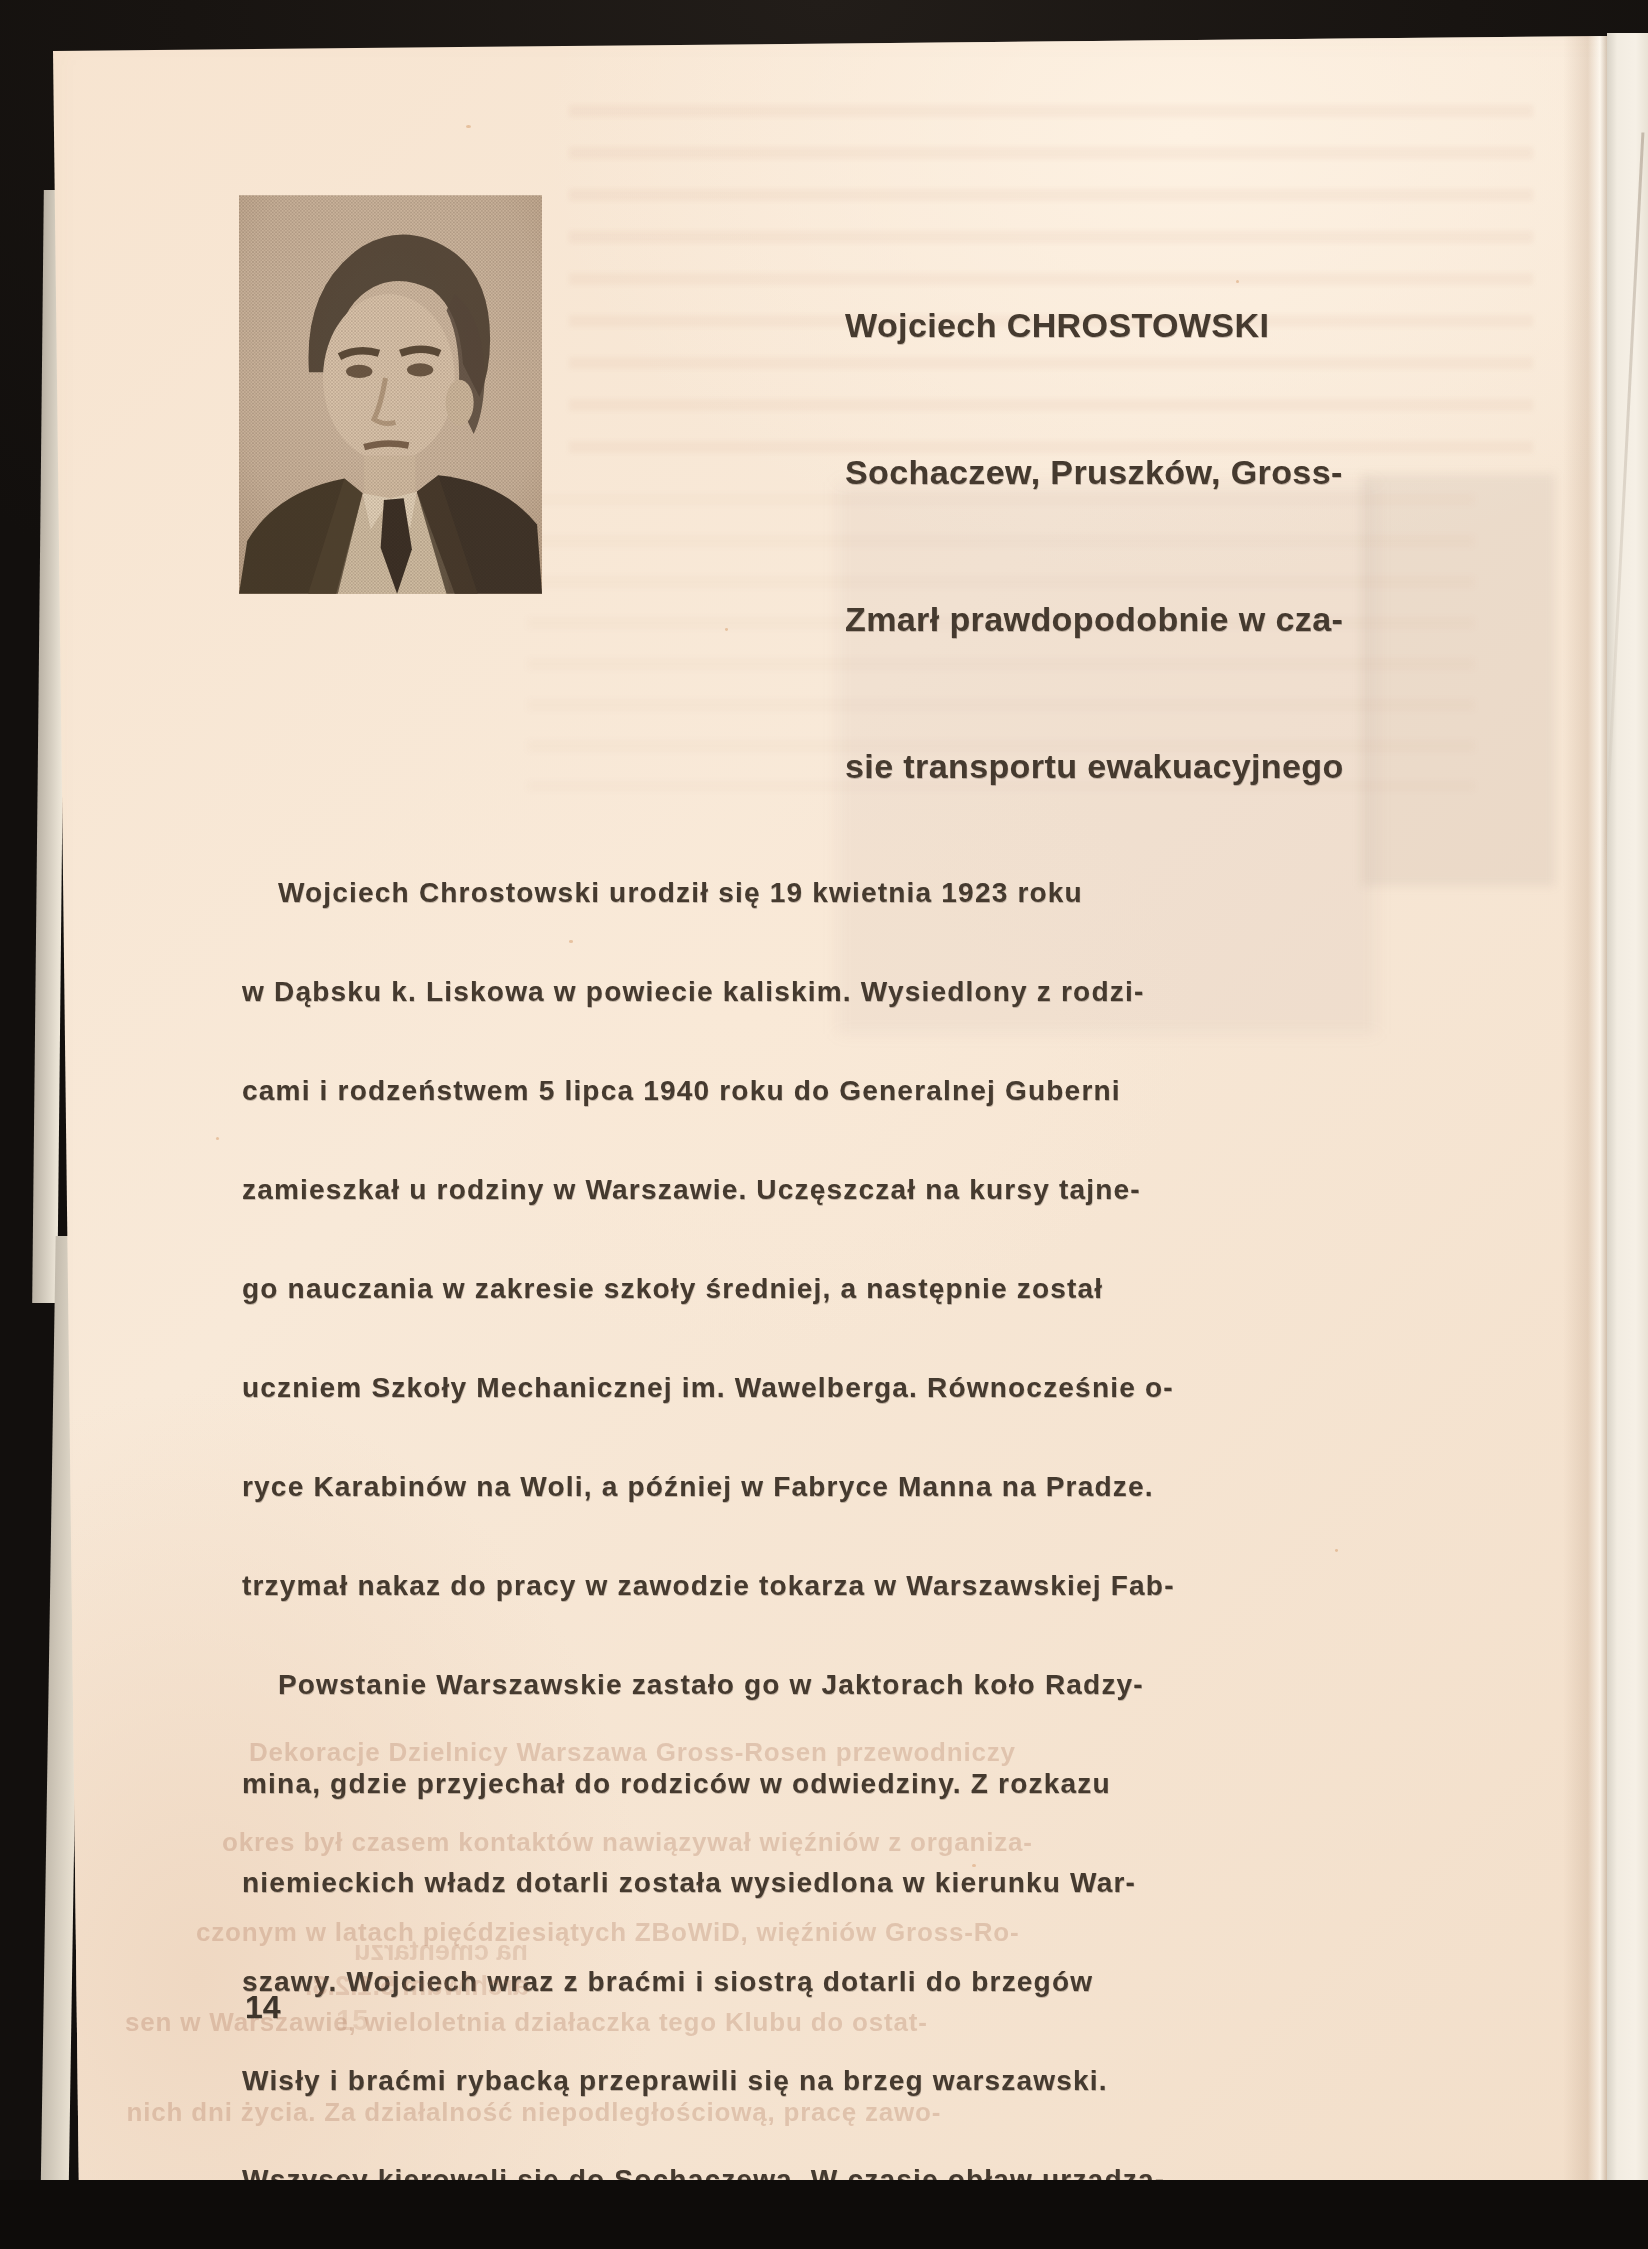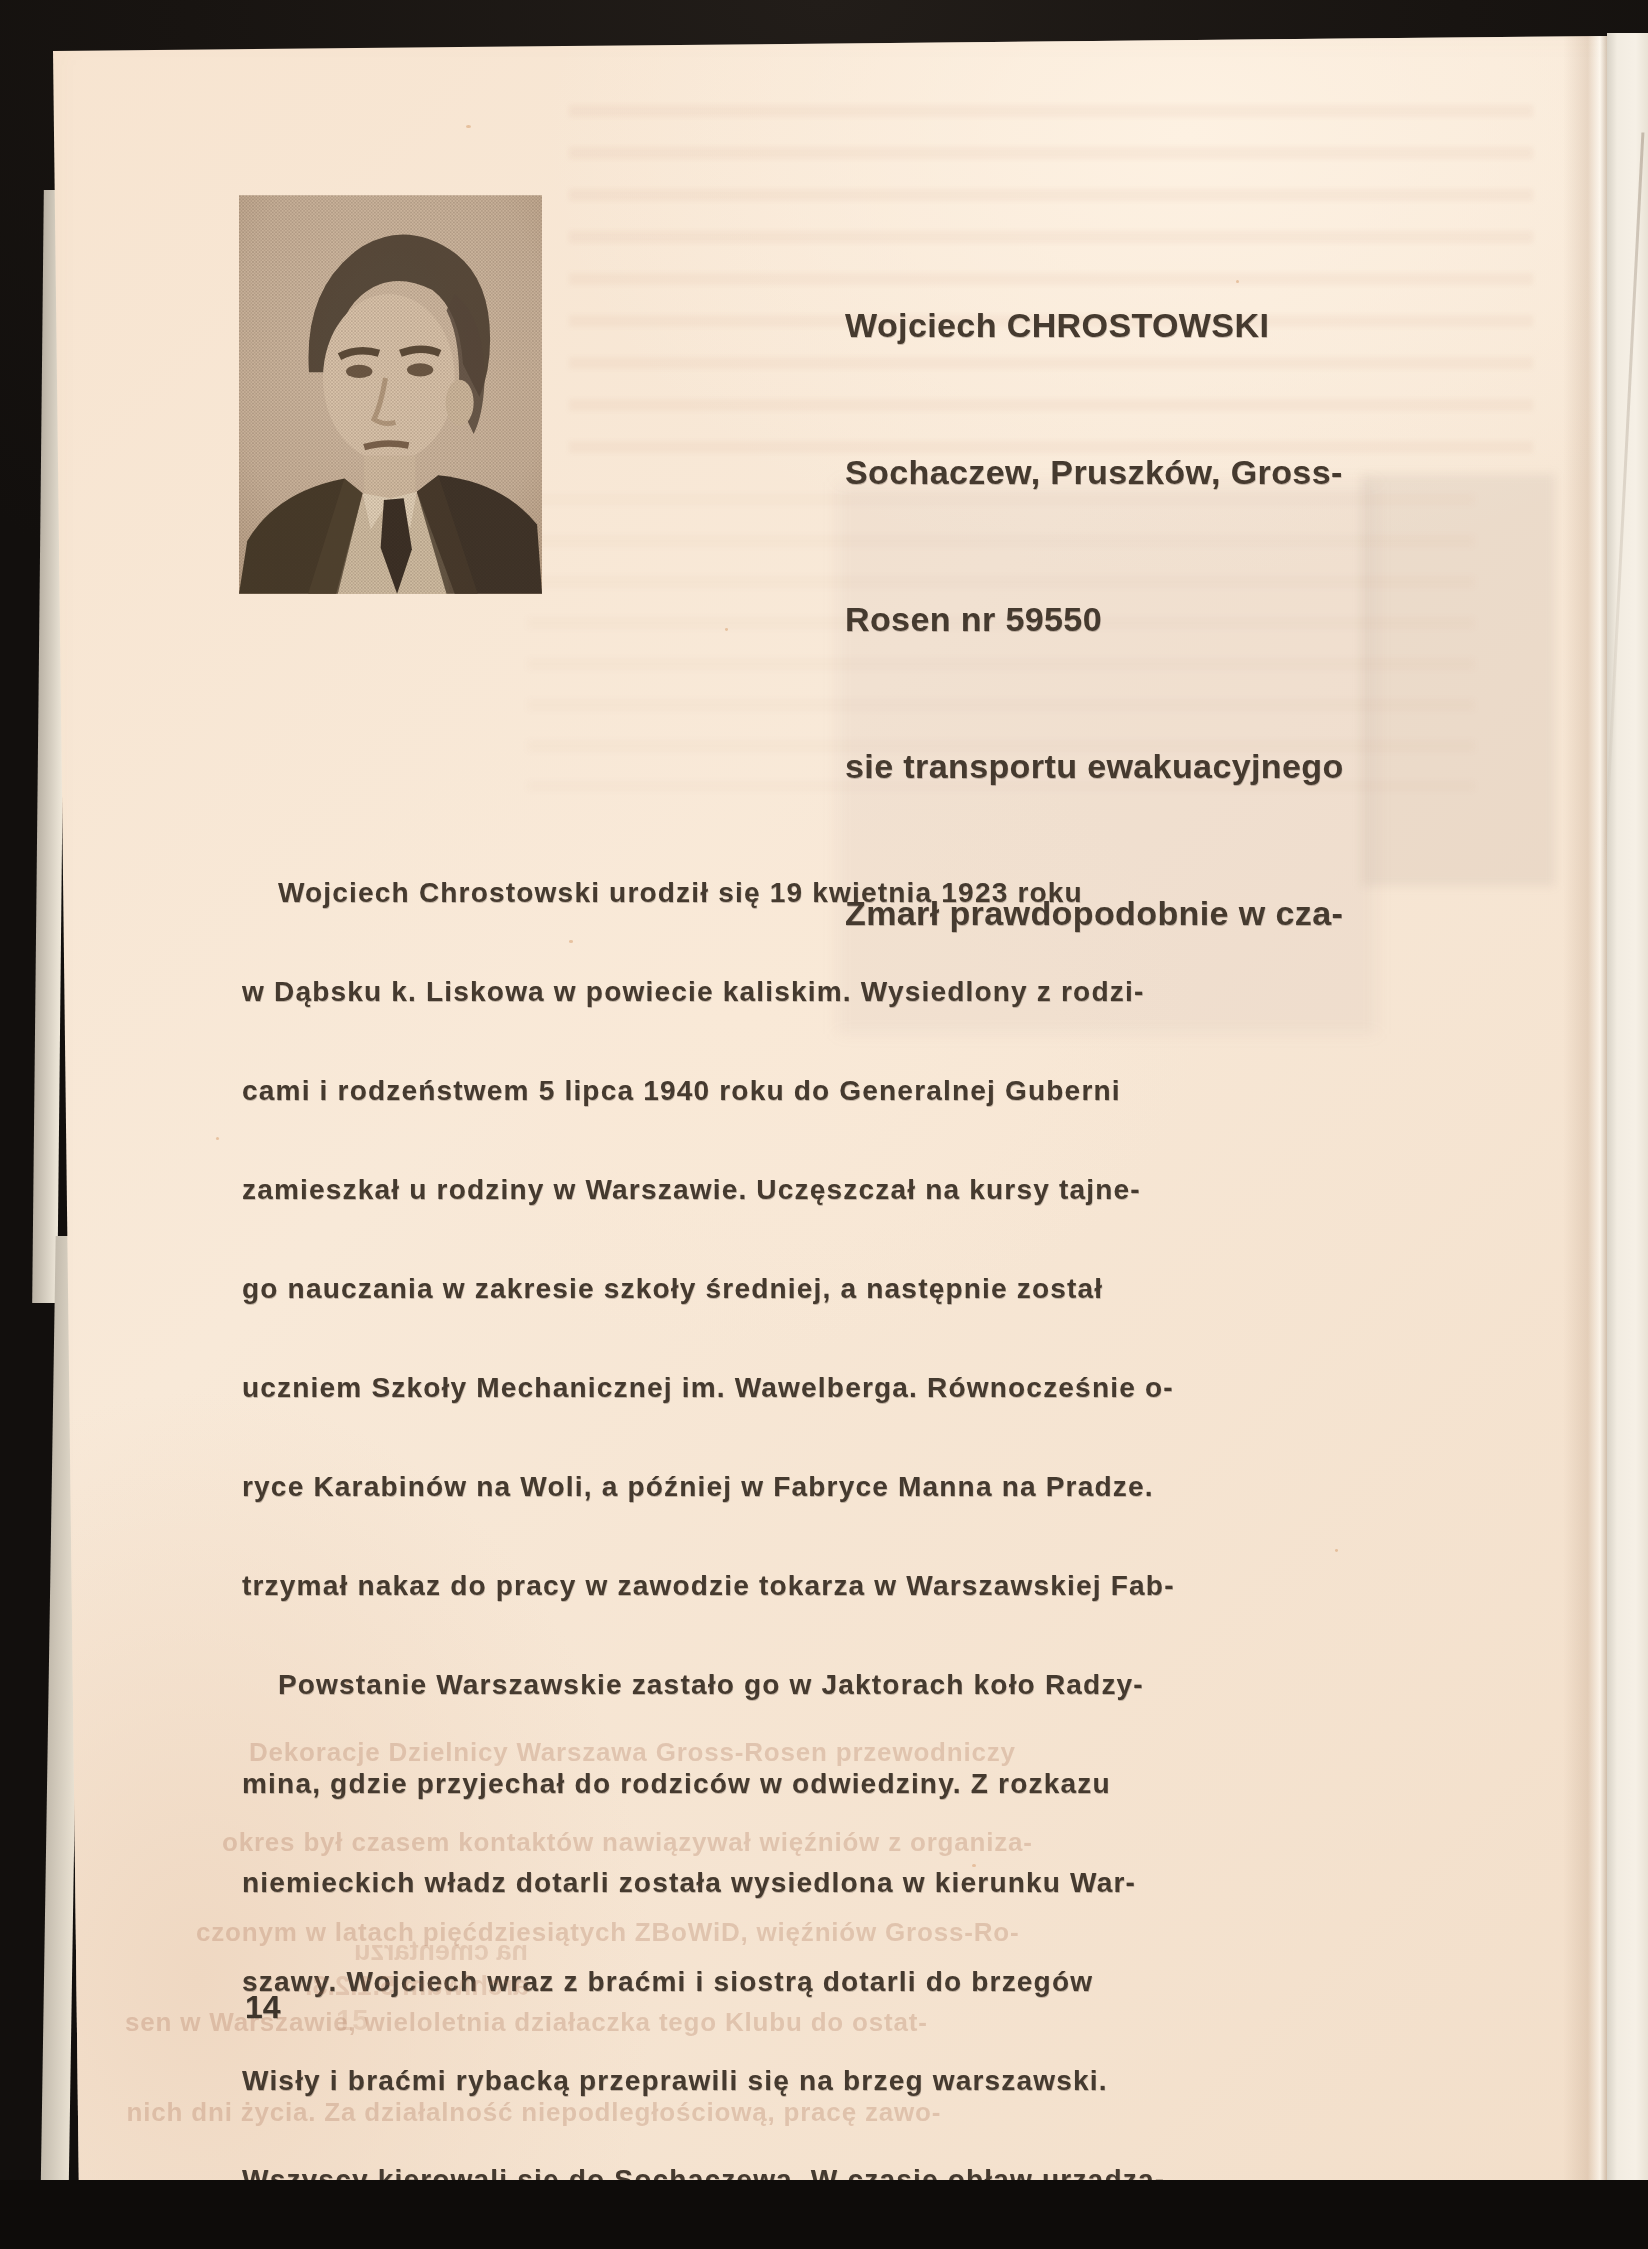--- a/index.html
+++ b/index.html
@@ -145,23 +145,22 @@
         <path d="M242,340 L216,360 L252,484 L290,484 Z" fill="#463a2b" opacity="0.8"></path>
 
         <rect x="0" y="0" width="368" height="484" fill="url(#ht)"></rect>
         <rect x="0" y="0" width="368" height="484" fill="none" stroke="#bba astroke" stroke-width="0"></rect>
       </svg>
     </div>
 
     <div class="type header-block">
       <div>Wojciech CHROSTOWSKI</div>
       <div>Sochaczew, Pruszków, Gross-</div>
-      <div>Rosen nr 59550</div>
+      <div>Zmarł prawdopodobnie w cza-</div>
       <div>sie transportu ewakuacyjnego</div>
-      <div>Zmarł prawdopodobnie w cza-</div>
     </div>
 
     <div class="type body-block">
       <div>    Wojciech Chrostowski urodził się 19 kwietnia 1923 roku</div>
       <div>w Dąbsku k. Liskowa w powiecie kaliskim. Wysiedlony z rodzi-</div>
       <div>cami i rodzeństwem 5 lipca 1940 roku do Generalnej Guberni</div>
       <div>zamieszkał u rodziny w Warszawie. Uczęszczał na kursy tajne-</div>
       <div>go nauczania w zakresie szkoły średniej, a następnie został</div>
       <div>uczniem Szkoły Mechanicznej im. Wawelberga. Równocześnie o-</div>
       <div>ryce Karabinów na Woli, a później w Fabryce Manna na Pradze.</div>

